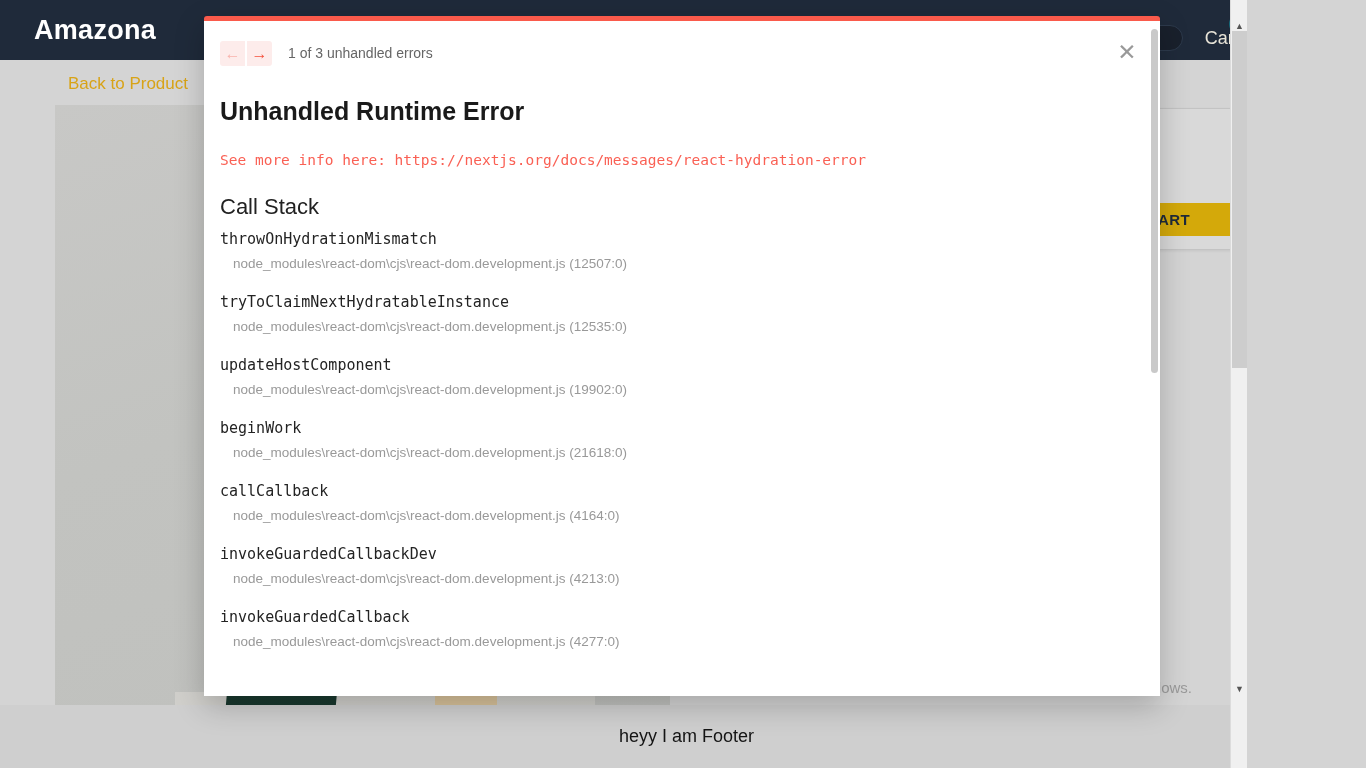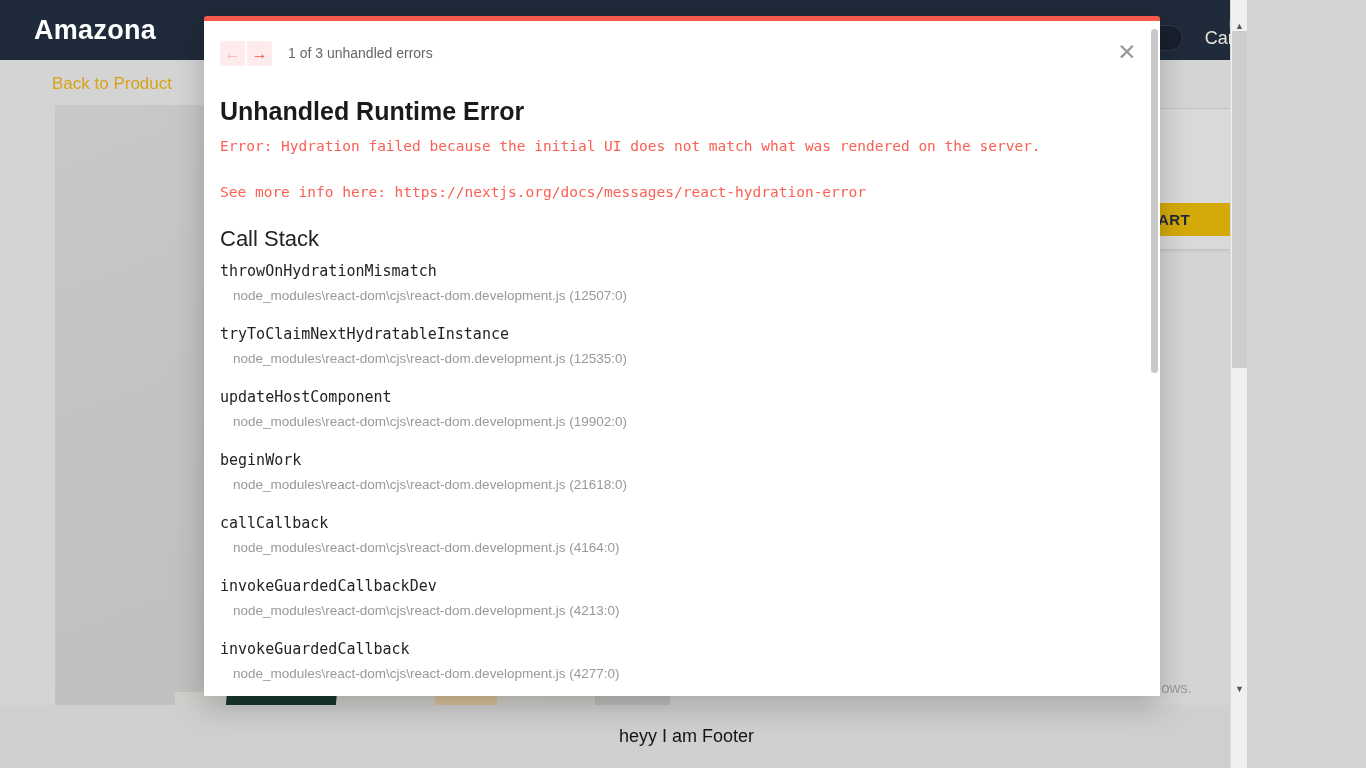--- a/index.html
+++ b/index.html
@@ -43,21 +43,21 @@
   .cart-badge {
     position: absolute; left: 24px; top: -15px;
     min-width: 22px; height: 22px; border-radius: 11px;
     background: #17697a; color: #ffffff;
     font-size: 13px; display: flex; align-items: center; justify-content: center;
     padding: 0 5px;
   }
   .login-link { color: #e8e4d8; font-size: 23px; cursor: pointer; margin-left: 31px; }
 
   .back-link {
-    position: absolute; left: 52px; top: 74px;
+    position: absolute; left: 68px; top: 74px;
     color: #d8a317; font-size: 17px; cursor: pointer;
   }
 
   .product-area {
     position: absolute; left: 55px; top: 105px;
     width: 615px; height: 613px;
     background: linear-gradient(160deg,#c8c8c6 0%, #c2c3c0 45%, #bfc0bd 100%);
     overflow: hidden;
   }
   .product-photo-figure {
@@ -251,21 +251,20 @@
       <div class="nav-group">
         <button class="nav-btn prev">←</button>
         <button class="nav-btn next">→</button>
       </div>
       <div class="error-count">1 of 3 unhandled errors</div>
       <button class="close-btn">✕</button>
     </div>
 
     <div class="eo-body">
       <div class="eo-title">Unhandled Runtime Error</div>
-      <div class="eo-msg">Error: Hydration failed because the initial UI does not match what was rendered on the server.</div>
       <div class="eo-link-line">
         <span>See more info here: </span><a href="#">https://nextjs.org/docs/messages/react-hydration-error</a>
       </div>
 
       <div class="eo-section-title">Call Stack</div>
 
       <div>
         <div class="frame">
           <div class="frame-fn">throwOnHydrationMismatch</div>
           <div class="frame-loc">node_modules\react-dom\cjs\react-dom.development.js (12507:0)</div>

